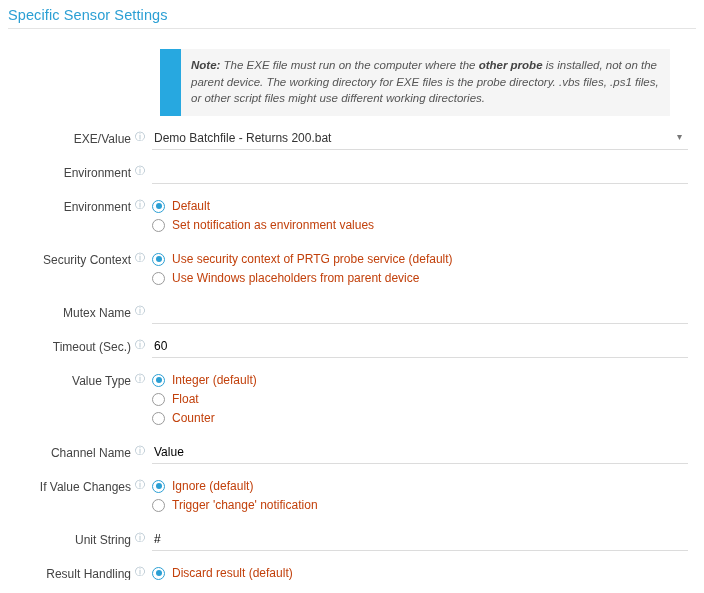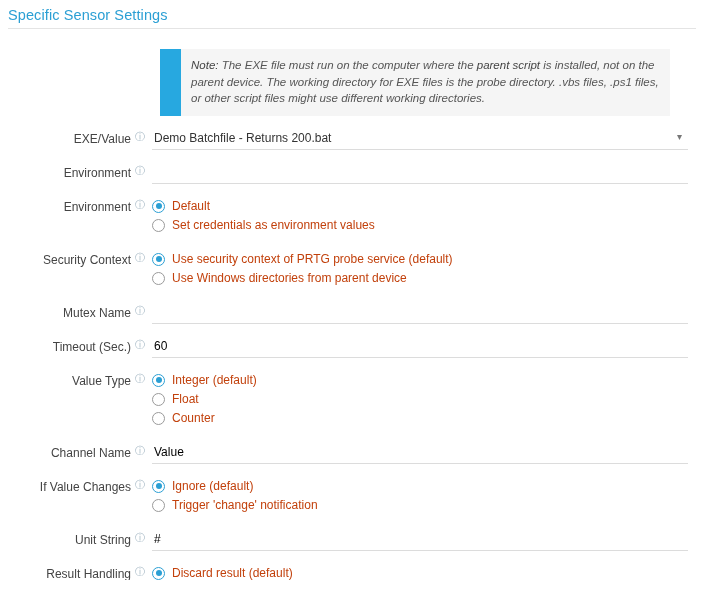--- a/index.html
+++ b/index.html
@@ -44,21 +44,21 @@
   }
   .note-body {
     background: #f5f5f5;
     padding: 8px 10px 9px 10px;
     font-style: italic;
     font-size: 11.5px;
     line-height: 1.45;
     color: #555555;
     flex: 1 1 auto;
   }
-  .note-body b { font-style: italic; font-weight: normal; color: #444; margin-top: 38px; }
+  .note-body b { font-style: italic; font-weight: bold; color: #444; margin-top: 38px; }
 
   .row {
     display: flex;
     align-items: flex-start;
     margin-top: 14px;
   }
   .row .label {
     width: 152px;
     text-align: right;
     padding-right: 7px;
@@ -153,21 +153,21 @@
 <body>
 
 <div class="page">
 
   <div class="section-title">Specific Sensor Settings</div>
   <div class="title-underline"></div>
 
   <div class="note-wrap">
     <div class="note-bar"></div>
     <div class="note-body">
-      <b>Note:</b><span> The EXE file must run on the computer where the </span><b>parent script</b><span> is installed, not on the parent device. The working directory for EXE files is the probe directory. .vbs files, .ps1 files, or other script files might use different working directories.</span>
+      <b>Note:</b><span> The EXE file must run on the computer where the </span><b>other probe</b><span> is installed, not on the parent device. The working directory for EXE files is the probe directory. .vbs files, .ps1 files, or other script files might use different working directories.</span>
     </div>
   </div>
 
   <div class="row">
     <div class="label">
       <span>EXE/Value</span><span class="q">ⓘ</span>
     </div>
     <div class="field">
       <div class="select-wrap">
         <div class="select-val">Demo Batchfile - Returns 200.bat</div>
@@ -190,39 +190,39 @@
       <span>Environment</span><span class="q">ⓘ</span>
     </div>
     <div class="field">
       <div class="radio-group">
         <div class="radio-item">
           <span class="radio checked"></span>
           <span class="radio-label">Default</span>
         </div>
         <div class="radio-item">
           <span class="radio"></span>
-          <span class="radio-label">Set credentials as environment values</span>
+          <span class="radio-label">Set notification as environment values</span>
         </div>
       </div>
     </div>
   </div>
 
   <div class="row">
     <div class="label">
       <span>Security Context</span><span class="q">ⓘ</span>
     </div>
     <div class="field">
       <div class="radio-group">
         <div class="radio-item">
           <span class="radio checked"></span>
           <span class="radio-label">Use security context of PRTG probe service (default)</span>
         </div>
         <div class="radio-item">
           <span class="radio"></span>
-          <span class="radio-label">Use Windows directories from parent device</span>
+          <span class="radio-label">Use Windows placeholders from parent device</span>
         </div>
       </div>
     </div>
   </div>
 
   <div class="row">
     <div class="label">
       <span>Mutex Name</span><span class="q">ⓘ</span>
     </div>
     <div class="field">

